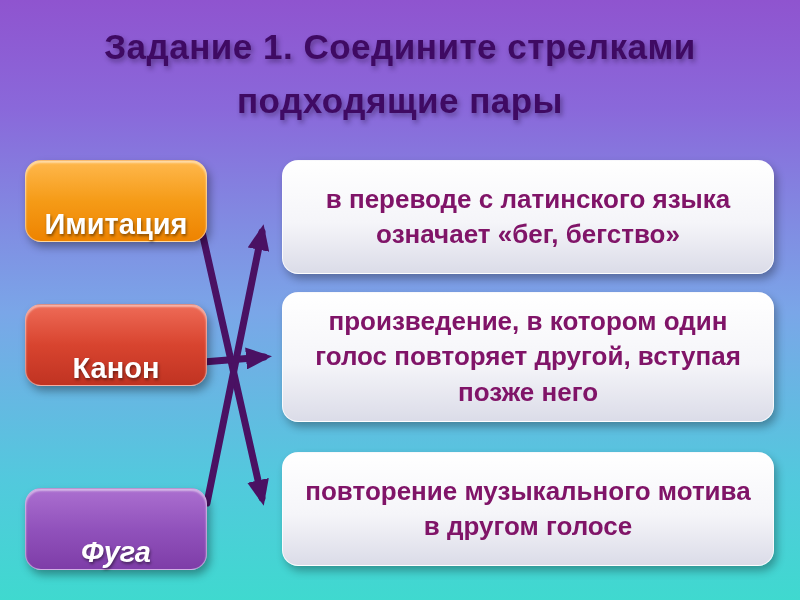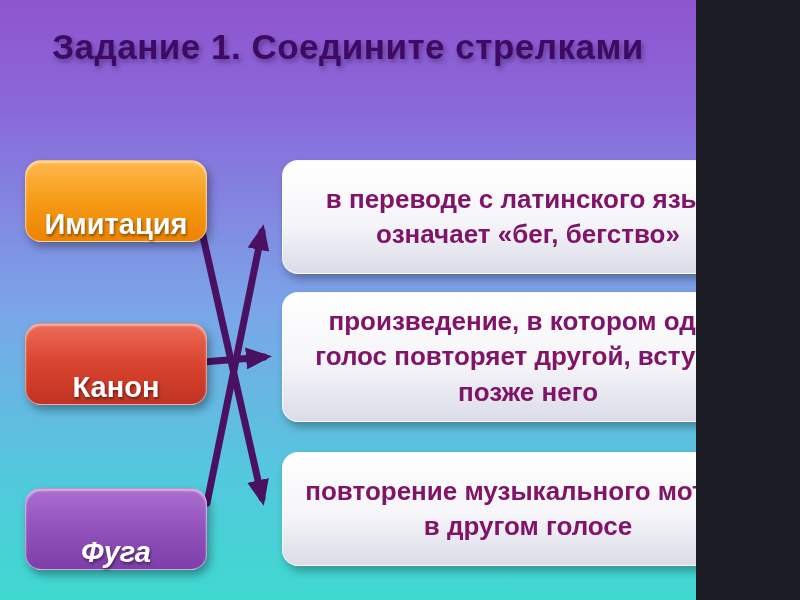--- a/index.html
+++ b/index.html
@@ -1,18 +1,18 @@
 <!DOCTYPE html>
 <html><head>
 <meta charset="utf-8">
 <style>
   html,body { margin:0; padding:0; background:#1c1c24; }
   .slide {
     position:relative;
-    width:696px; height:600px;
+    width:800px; height:600px;
     overflow:hidden;
     font-family:"Liberation Sans","DejaVu Sans",sans-serif;
     background:linear-gradient(180deg,#8F54CF 0%,#8A68DA 18%,#7AA6E8 52%,#52C9DD 80%,#3FD9CF 100%);
   }
   .title {
     position:absolute; top:20px; left:0; width:100%;
     text-align:center; z-index:2;
     color:#3F0A63;
     font-size:35px; font-weight:bold;
     line-height:1.55;
@@ -23,21 +23,21 @@
     position:absolute; left:25px; width:180px; height:80px;
     display:flex; align-items:flex-end; justify-content:center;
     border-radius:16px; z-index:4;
     color:#ffffff; font-size:29px; font-weight:bold;
     text-shadow:1px 2px 3px rgba(0,0,0,0.45);
     box-shadow:3px 5px 8px rgba(0,0,0,0.35), inset 0 2px 2px rgba(255,255,255,0.5);
     border:1px solid rgba(255,255,255,0.45);
     cursor:pointer;
   }
   .term-imitation { top:160px; background:linear-gradient(180deg,#FFB84D 0%,#F59B17 50%,#EE8300 100%); }
-  .term-kanon     { top:323px; background:linear-gradient(180deg,#EE6B57 0%,#D8442F 50%,#C03322 100%); }
+  .term-kanon     { top:304px; background:linear-gradient(180deg,#EE6B57 0%,#D8442F 50%,#C03322 100%); }
   .term-fuga      { top:488px; background:linear-gradient(180deg,#AB6FD0 0%,#9152BC 50%,#7E3DA8 100%);font-style:italic; }
   .def {
     position:absolute; left:282px; width:492px;
     display:flex; align-items:center; justify-content:center;
     text-align:center; box-sizing:border-box;
     padding:12px 22px; z-index:4;
     border-radius:16px;
     background:linear-gradient(180deg,#FFFFFF 0%,#F5F5F9 55%,#DBDCE8 100%);
     box-shadow:3px 5px 9px rgba(0,0,0,0.30);
     border:1px solid rgba(255,255,255,0.8);
@@ -53,20 +53,21 @@
   }
   .arrows line { stroke:#4A1163; stroke-width:7; stroke-linecap:round; }
 </style>
 </head>
 <body>
 
 <div class="slide">
 
   <div class="title">
     <div>Задание 1. Соедините стрелками</div>
+    <div>подходящие пары</div>
   </div>
 
   <svg class="arrows" viewBox="0 0 800 600">
     <defs>
       <marker id="ah" markerWidth="26" markerHeight="22" refX="18" refY="11" orient="auto" markerUnits="userSpaceOnUse">
         <path d="M0,0 L26,11 L0,22 z" fill="#4A1163"></path>
       </marker>
     </defs>
     <line x1="202" y1="232" x2="262" y2="498" marker-end="url(#ah)"></line>
     <line x1="207" y1="503" x2="262" y2="232" marker-end="url(#ah)"></line>

